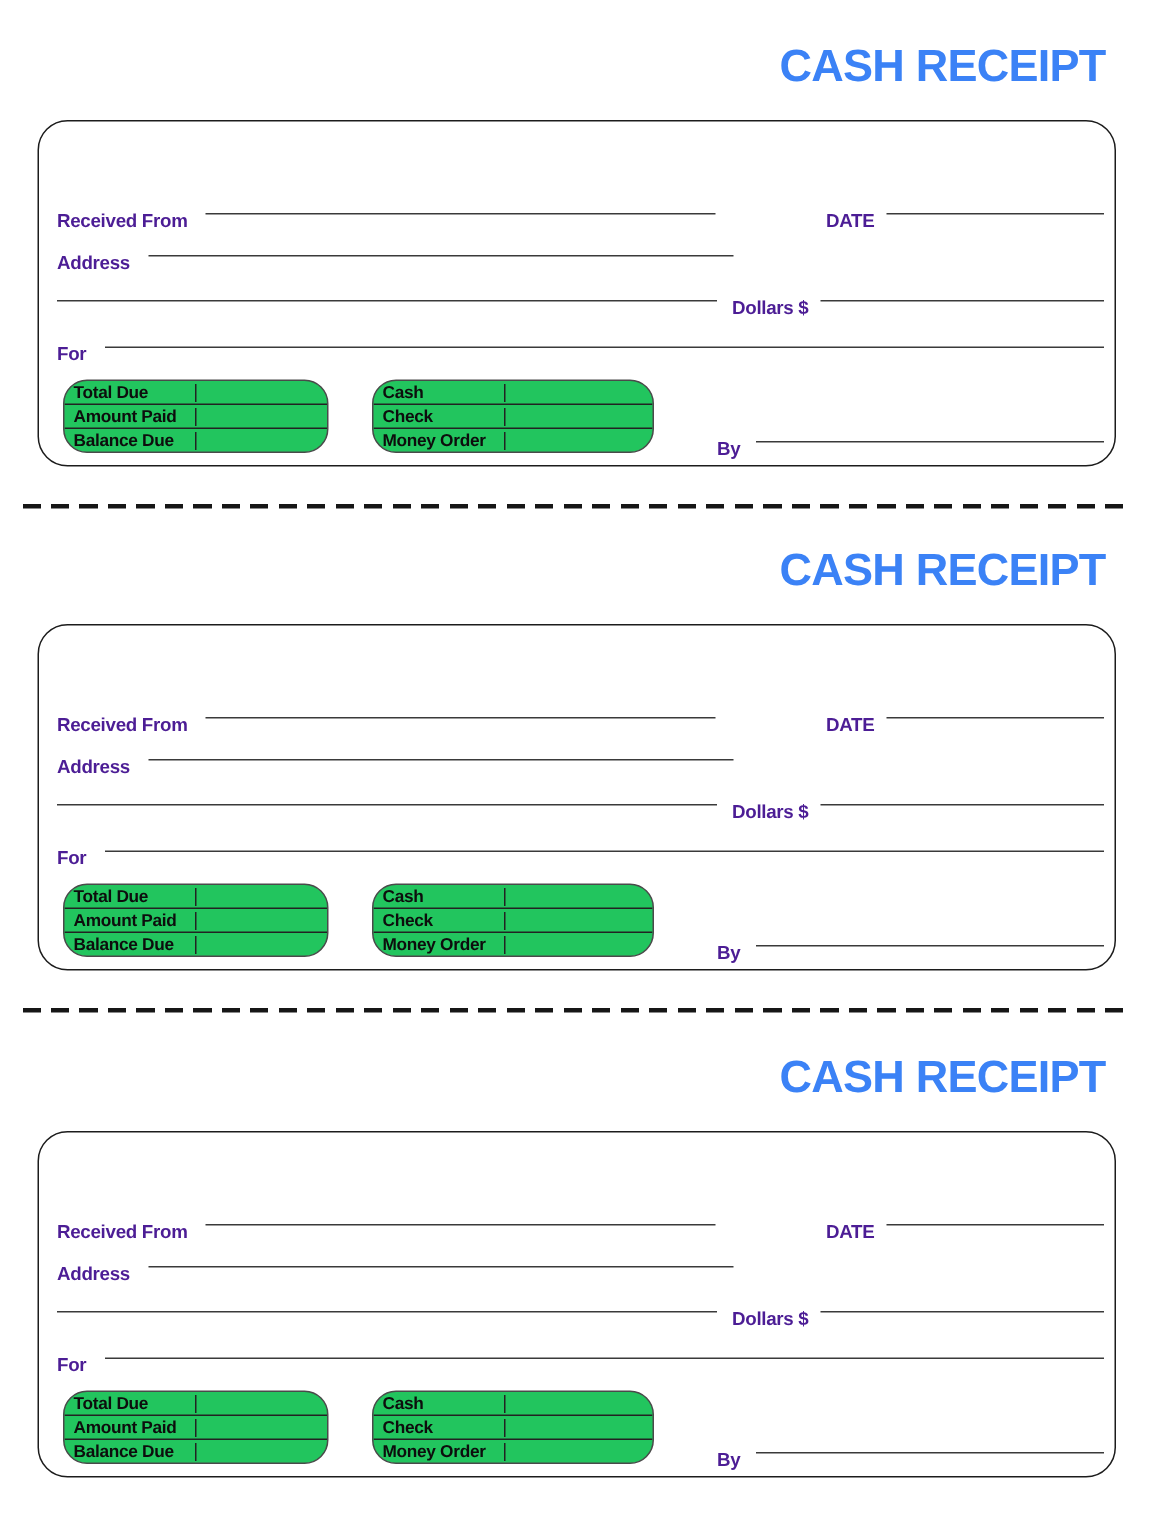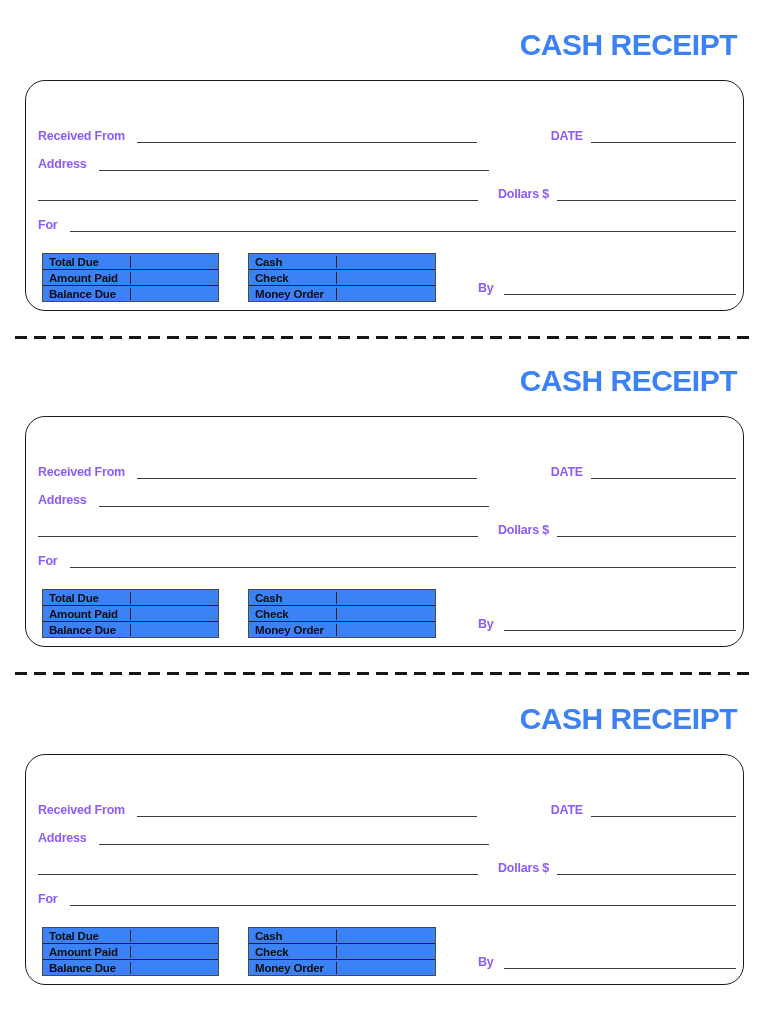--- a/index.html
+++ b/index.html
@@ -22,36 +22,36 @@
     border:1.6px solid #1c1c1c;border-radius:20px;box-sizing:border-box;
     background:#fff;
   }
   .row{position:absolute;left:12px;right:7px;display:flex;align-items:flex-end;}
   .row-received{top:42px;height:20px;}
   .row-address{top:72px;height:18px;}
   .row-dollars{top:102px;height:18px;}
   .row-for{top:133px;height:18px;}
   .row-by{left:418px;top:196px;height:18px;margin-left:34px;}
   .lbl{
-    font-size:12.5px;font-weight:bold;letter-spacing:-0.2px;color:#8b5cf6;
-    white-space:nowrap;line-height:14px;position:relative;top:0;
+    font-size:12.5px;font-weight:bold;letter-spacing:-0.2px;color:#4c1d95;
+    white-space:nowrap;line-height:14px;position:relative;top:11px;
   }
   .fill{
     border-bottom:1.6px solid #3a3a3a;height:14px;box-sizing:border-box;
   }
   .fill.w340{width:340px;margin-left:12px;}
   .fill.w390{width:390px;margin-left:12px;}
   .fill.w440{width:440px;}
   .fill.w145{width:145px;margin-left:8px;}
   .fill.grow{flex:1 1 auto;margin-left:12px;}
   .date-group-push{margin-left:auto;padding-left:37px;}
-  .gap10{margin-left:20px;}
+  .gap10{margin-left:10px;}
   .mini-table{
-    position:absolute;top:172px;border:1.2px solid #4a4a4a;border-radius:0;
-    overflow:hidden;background:#3b82f6;box-sizing:border-box;
+    position:absolute;top:172px;border:1.2px solid #4a4a4a;border-radius:16px;
+    overflow:hidden;background:#22c55e;box-sizing:border-box;
   }
   .mini-table.amounts{left:16px;width:177px;}
   .mini-table.payments{left:222px;width:188px;}
   .mt-row{display:flex;height:15px;align-items:center;}
   .mt-row + .mt-row{border-top:1.4px solid #222;}
   .mt-label{
     width:88px;box-sizing:border-box;padding-left:6px;
     border-right:1.4px solid #222;
     font-size:11.5px;font-weight:bold;letter-spacing:-0.2px;color:#0d0d0d;
     white-space:nowrap;overflow:hidden;

